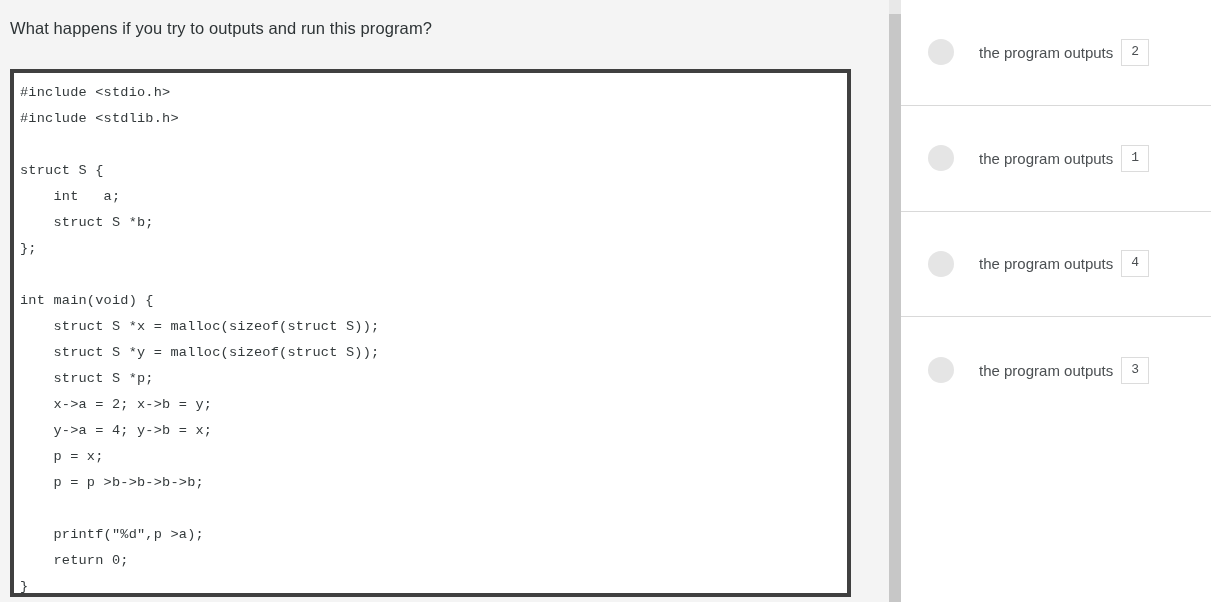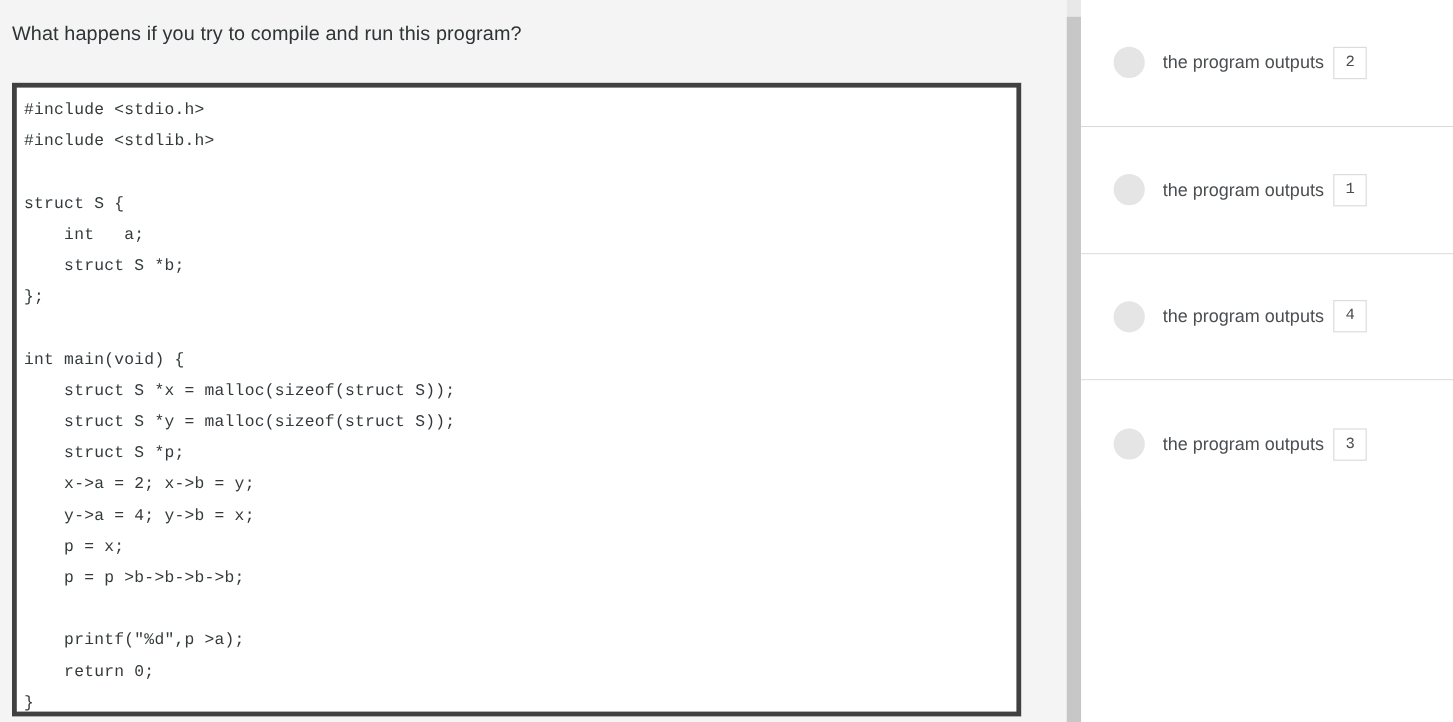--- a/index.html
+++ b/index.html
@@ -102,21 +102,21 @@
   }
   .radio-circle {
     flex: 0 0 auto;
     width: 26px;
     height: 26px;
     margin-left: 27px;
     border-radius: 50%;
     background: #e5e5e5;
   }
   .option-label {
-    margin-left: 15px;
+    margin-left: 25px;
     font-size: 15px;
     color: #4b4f52;
     white-space: nowrap;
   }
   .option-value {
     margin-left: 8px;
     min-width: 12px;
     padding: 3px 7px 4px 7px;
     border: 1px solid #dcdcdc;
     background: #ffffff;
@@ -126,21 +126,21 @@
     text-align: center;
     line-height: 18px;
   }
 </style>
 </head>
 <body>
 
 <div class="page">
 
   <div class="question-pane">
-    <div class="question-title">What happens if you try to compile and run this program?</div>
+    <div class="question-title">What happens if you try to outputs and run this program?</div>
 
     <div class="code-block">
       <pre class="code-text">#include &lt;stdio.h&gt;
 #include &lt;stdlib.h&gt;
 
 struct S {
     int   a;
     struct S *b;
 };
 

